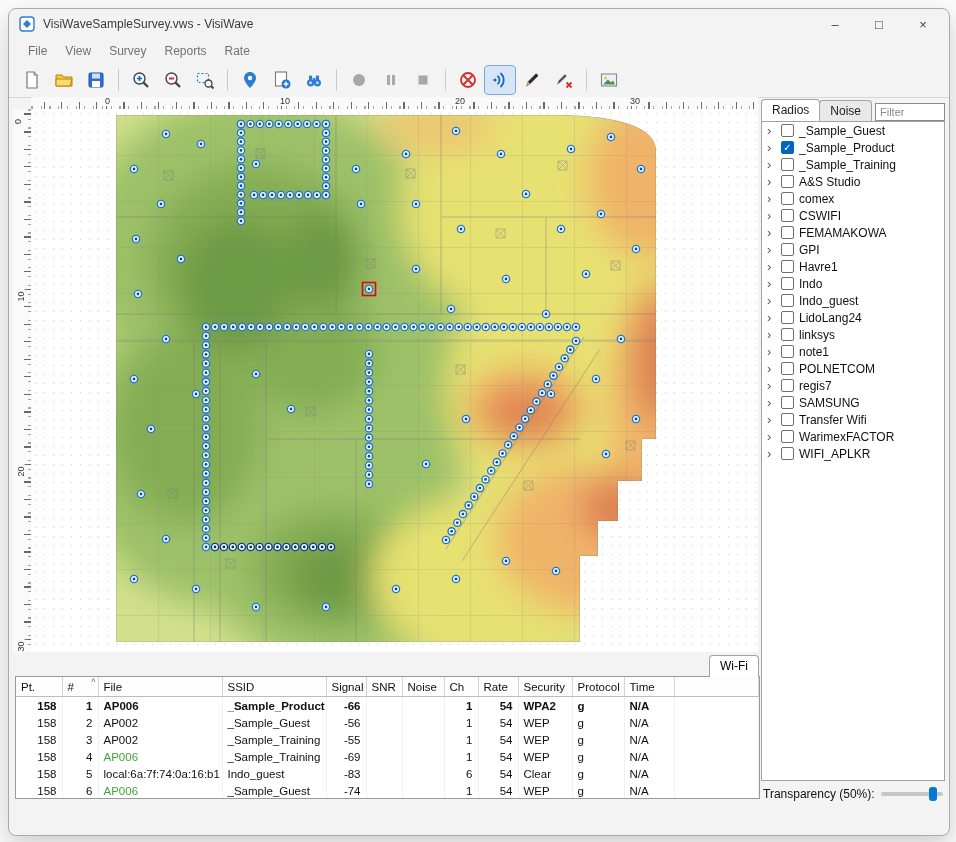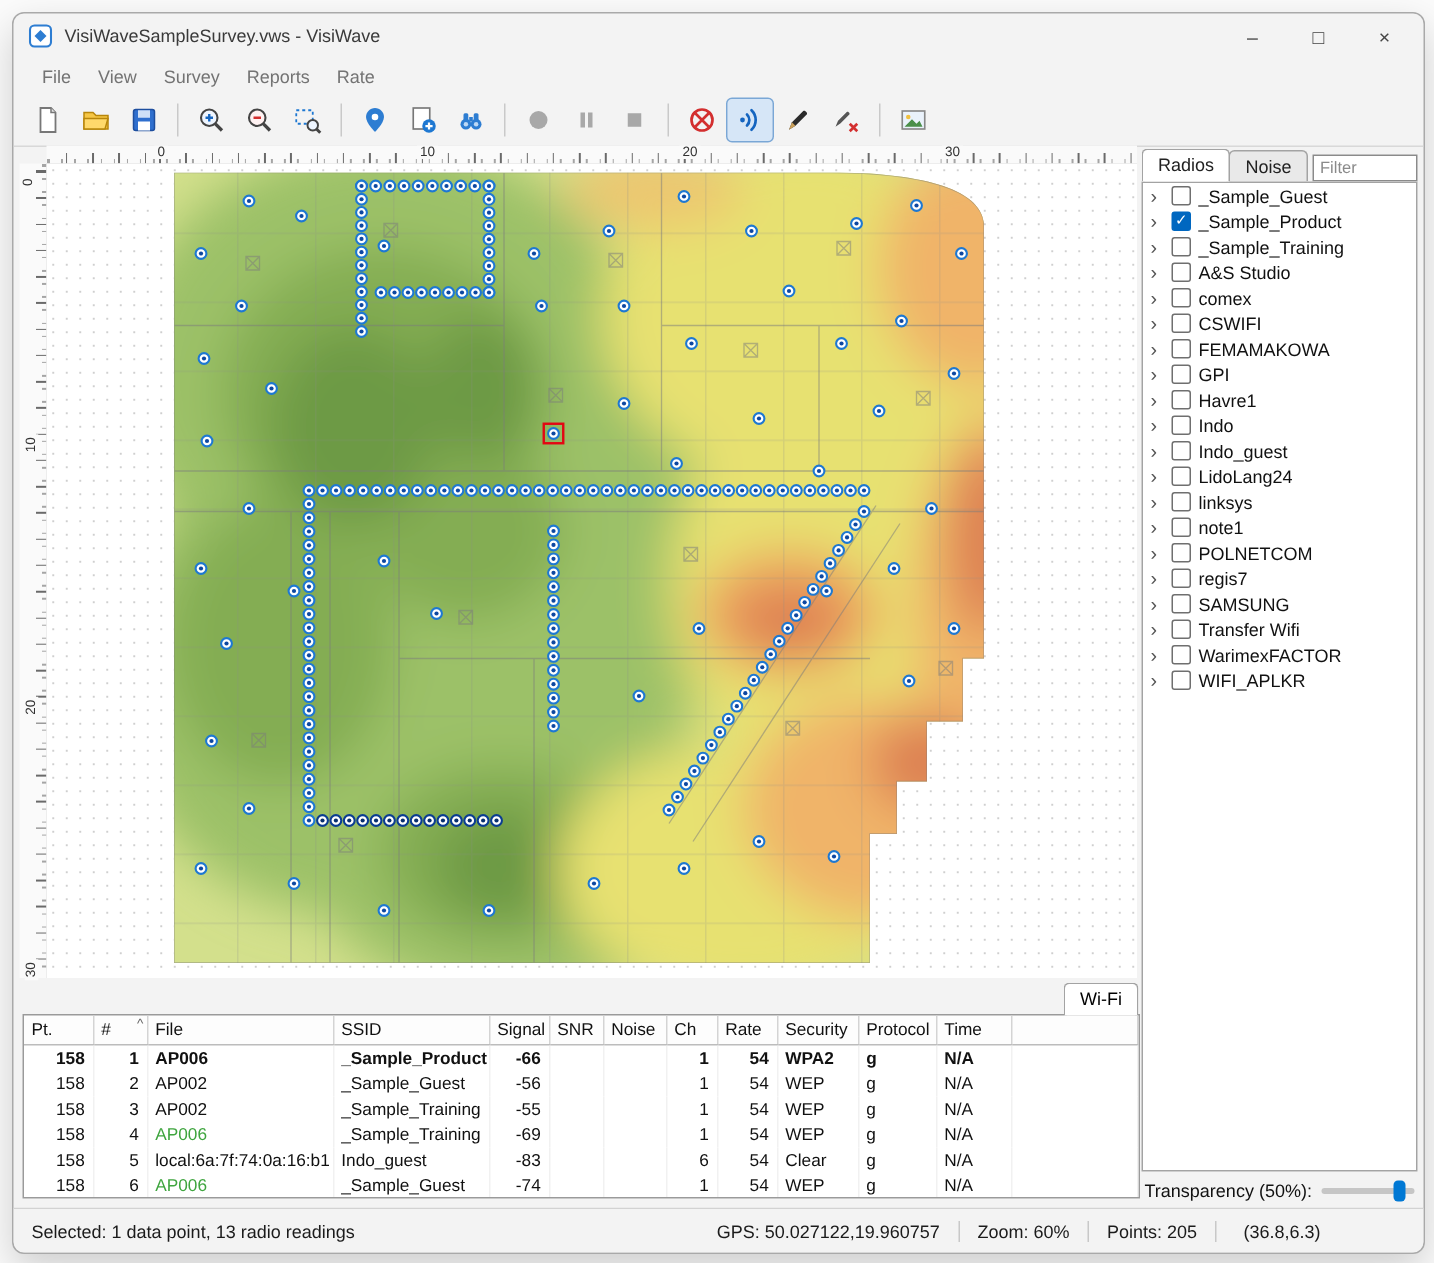--- a/index.html
+++ b/index.html
@@ -963,25 +963,14 @@
             <td class="num">54</td>
             <td>WEP</td>
             <td>g</td>
             <td>N/A</td>
             <td></td>
           </tr>
         </tbody>
     </table>
   </div>
 
-  <div class="statusbar">
-    <span>Selected: 1 data point, 13 radio readings</span>
-    <span class="sspacer"></span>
-    <span class="sseg">GPS: 50.027122,19.960757</span>
-    <span class="sdiv"></span>
-    <span class="sseg">Zoom: 60%</span>
-    <span class="sdiv"></span>
-    <span class="sseg">Points: 205</span>
-    <span class="sdiv"></span>
-    <span class="sseg coords">(36.8,6.3)</span>
-  </div>
 
 </div>
 
 </body></html>

